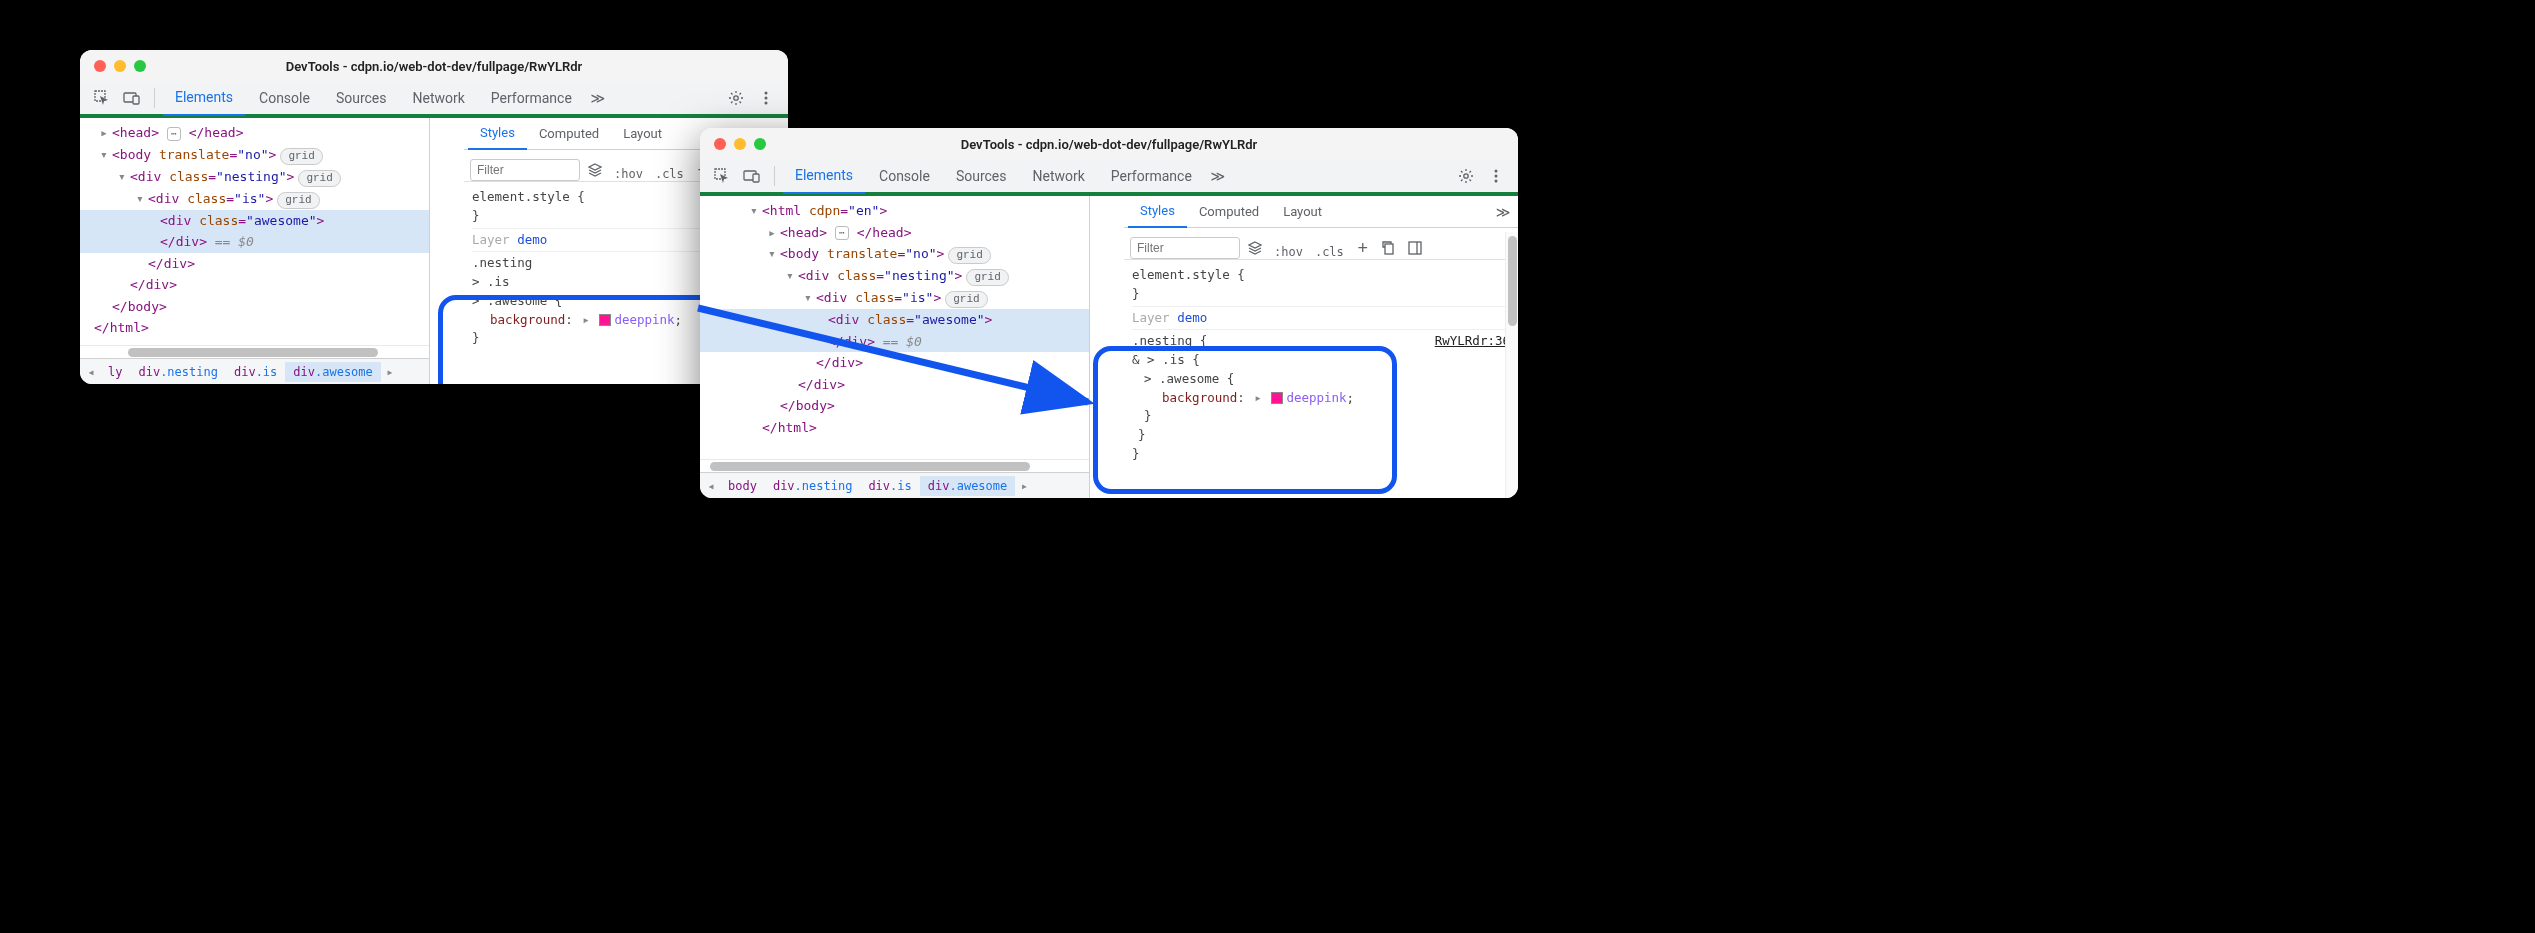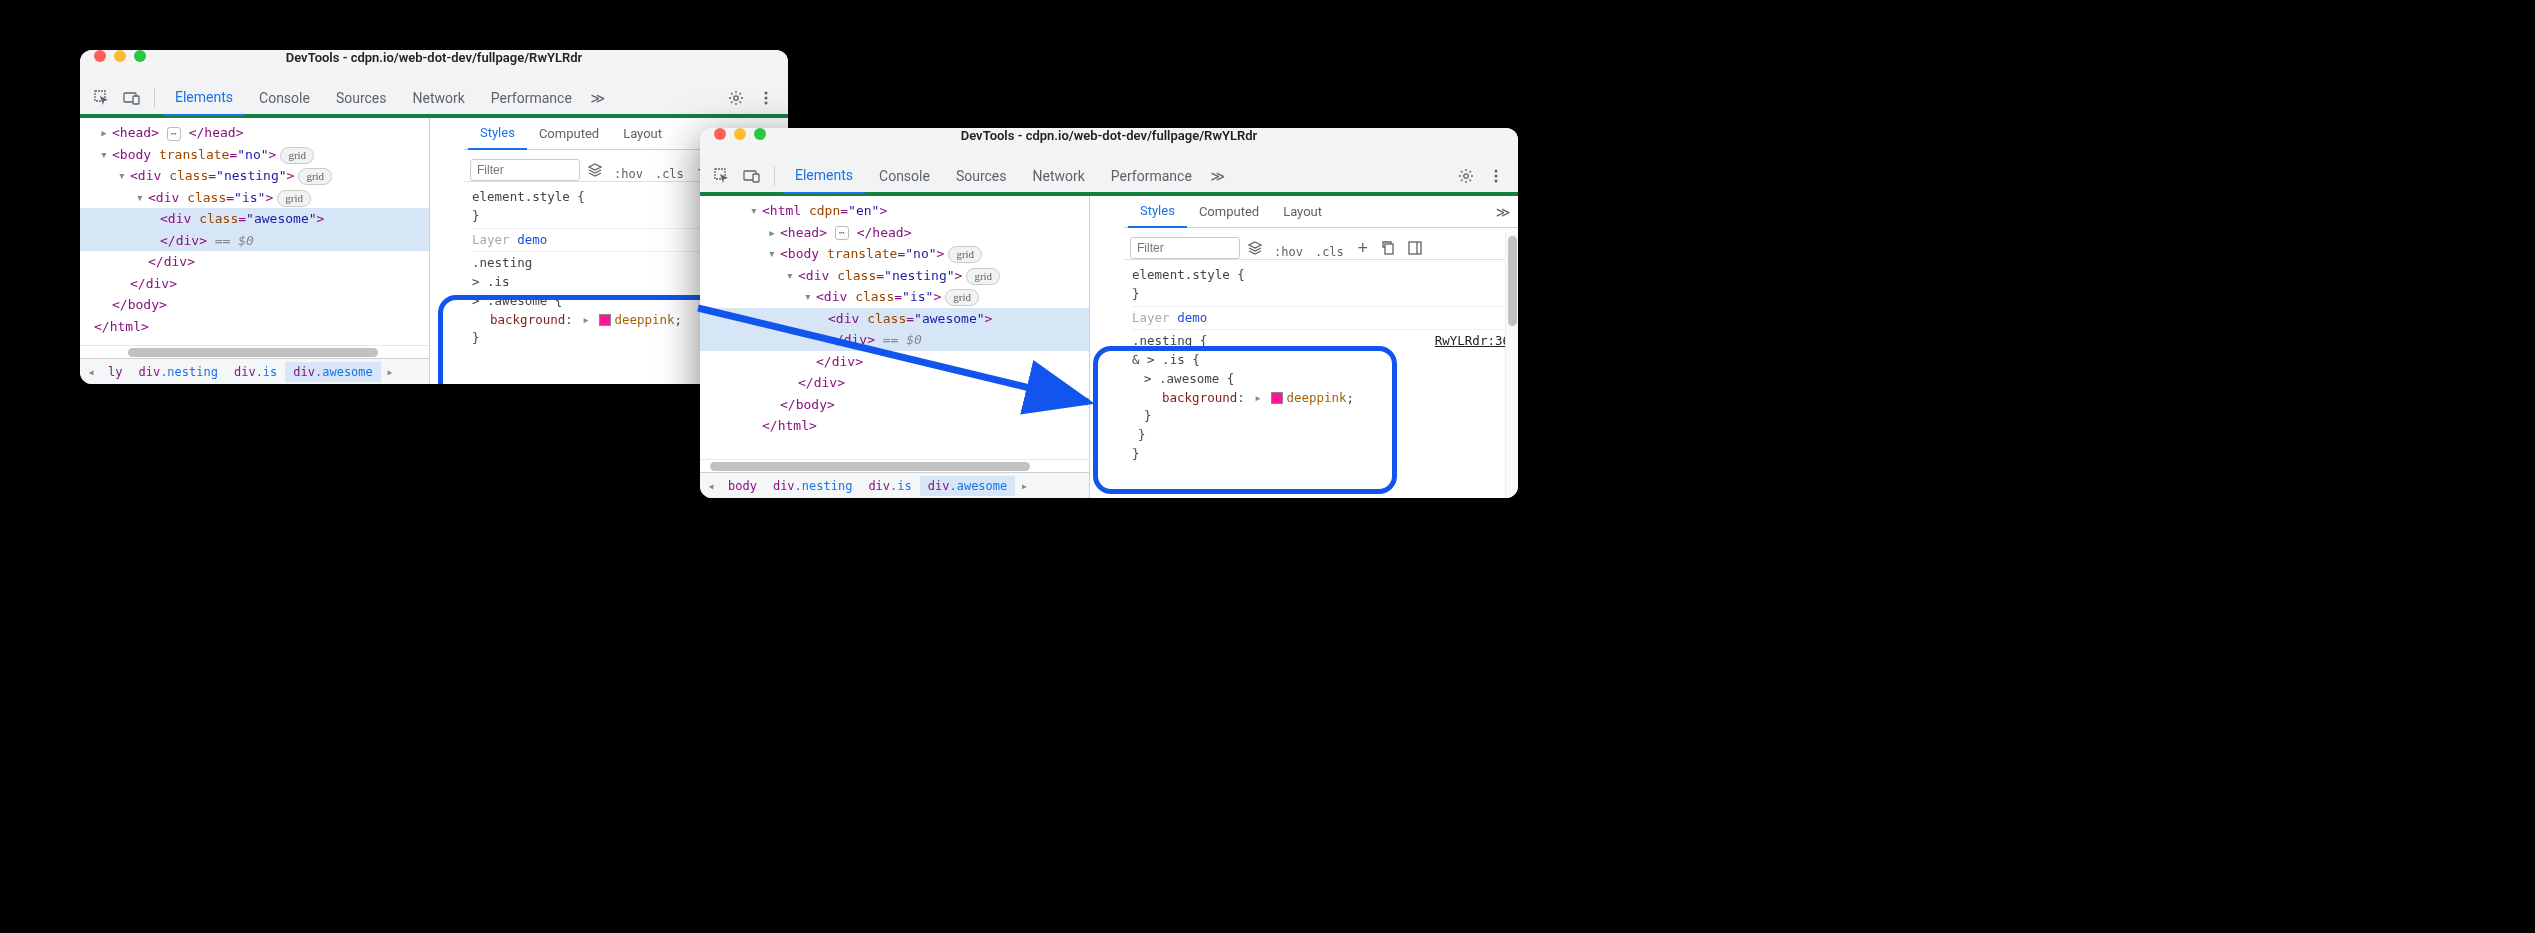--- a/index.html
+++ b/index.html
@@ -18,21 +18,21 @@
     border-radius: 12px;
     box-shadow: 0 10px 40px rgba(0,0,0,0.5);
     overflow: hidden;
     display: flex;
     flex-direction: column;
   }
   .titlebar {
     height: 32px;
     background: #f4f4f4;
     display: flex;
-    align-items: flex-start;
+    align-items: center;
     padding: 0 14px;
     position: relative;
   }
   .traffic-lights { display: flex; gap: 8px; }
   .tl { width: 12px; height: 12px; border-radius: 50%; }
   .tl-close { background: #ff5f57; }
   .tl-min { background: #febc2e; }
   .tl-max { background: #28c840; }
   .window-title {
     position: absolute;
@@ -112,21 +112,21 @@
   .attr-value { color: #1a1aa6; }
   .pill {
     display: inline-block;
     font-size: 11px;
     background: #f1f2f3;
     color: #5f6368;
     border: 1px solid #cacaca;
     border-radius: 10px;
     padding: 0 7px;
     margin-left: 4px;
-    font-family: Liberation Serif, serif;
+    font-family: Liberation Mono, monospace;
     line-height: 15px;
   }
   .sel-eq { color: #888; font-style: italic; font-family: Menlo, monospace; }
   .dots-box {
     display: inline-block;
     border: 1px solid #bbb;
     border-radius: 3px;
     background: #fff;
     padding: 0 3px;
     font-size: 10px;
@@ -237,21 +237,21 @@
     font-family: Menlo, monospace;
     font-size: 12.5px;
     padding: 4px 8px;
     position: relative;
     line-height: 1.5;
   }
   .styles-section { padding: 2px 0; border-bottom: 1px solid #eee; margin-bottom: 2px; }
   .styles-section:last-child { border-bottom: none; }
   .css-selector { color: #444; }
   .css-prop { color: #7f1d1d; }
-  .css-val { color: #a16207; }
+  .css-val { color: #8b5cf6; }
   .css-punct { color: #444; }
   .expand-tri { color: #888; display: inline-block; margin: 0 2px; }
   .swatch {
     display: inline-block;
     width: 12px; height: 12px;
     background: #ff1493;
     border: 1px solid #888;
     vertical-align: middle;
     margin-right: 3px;
   }

